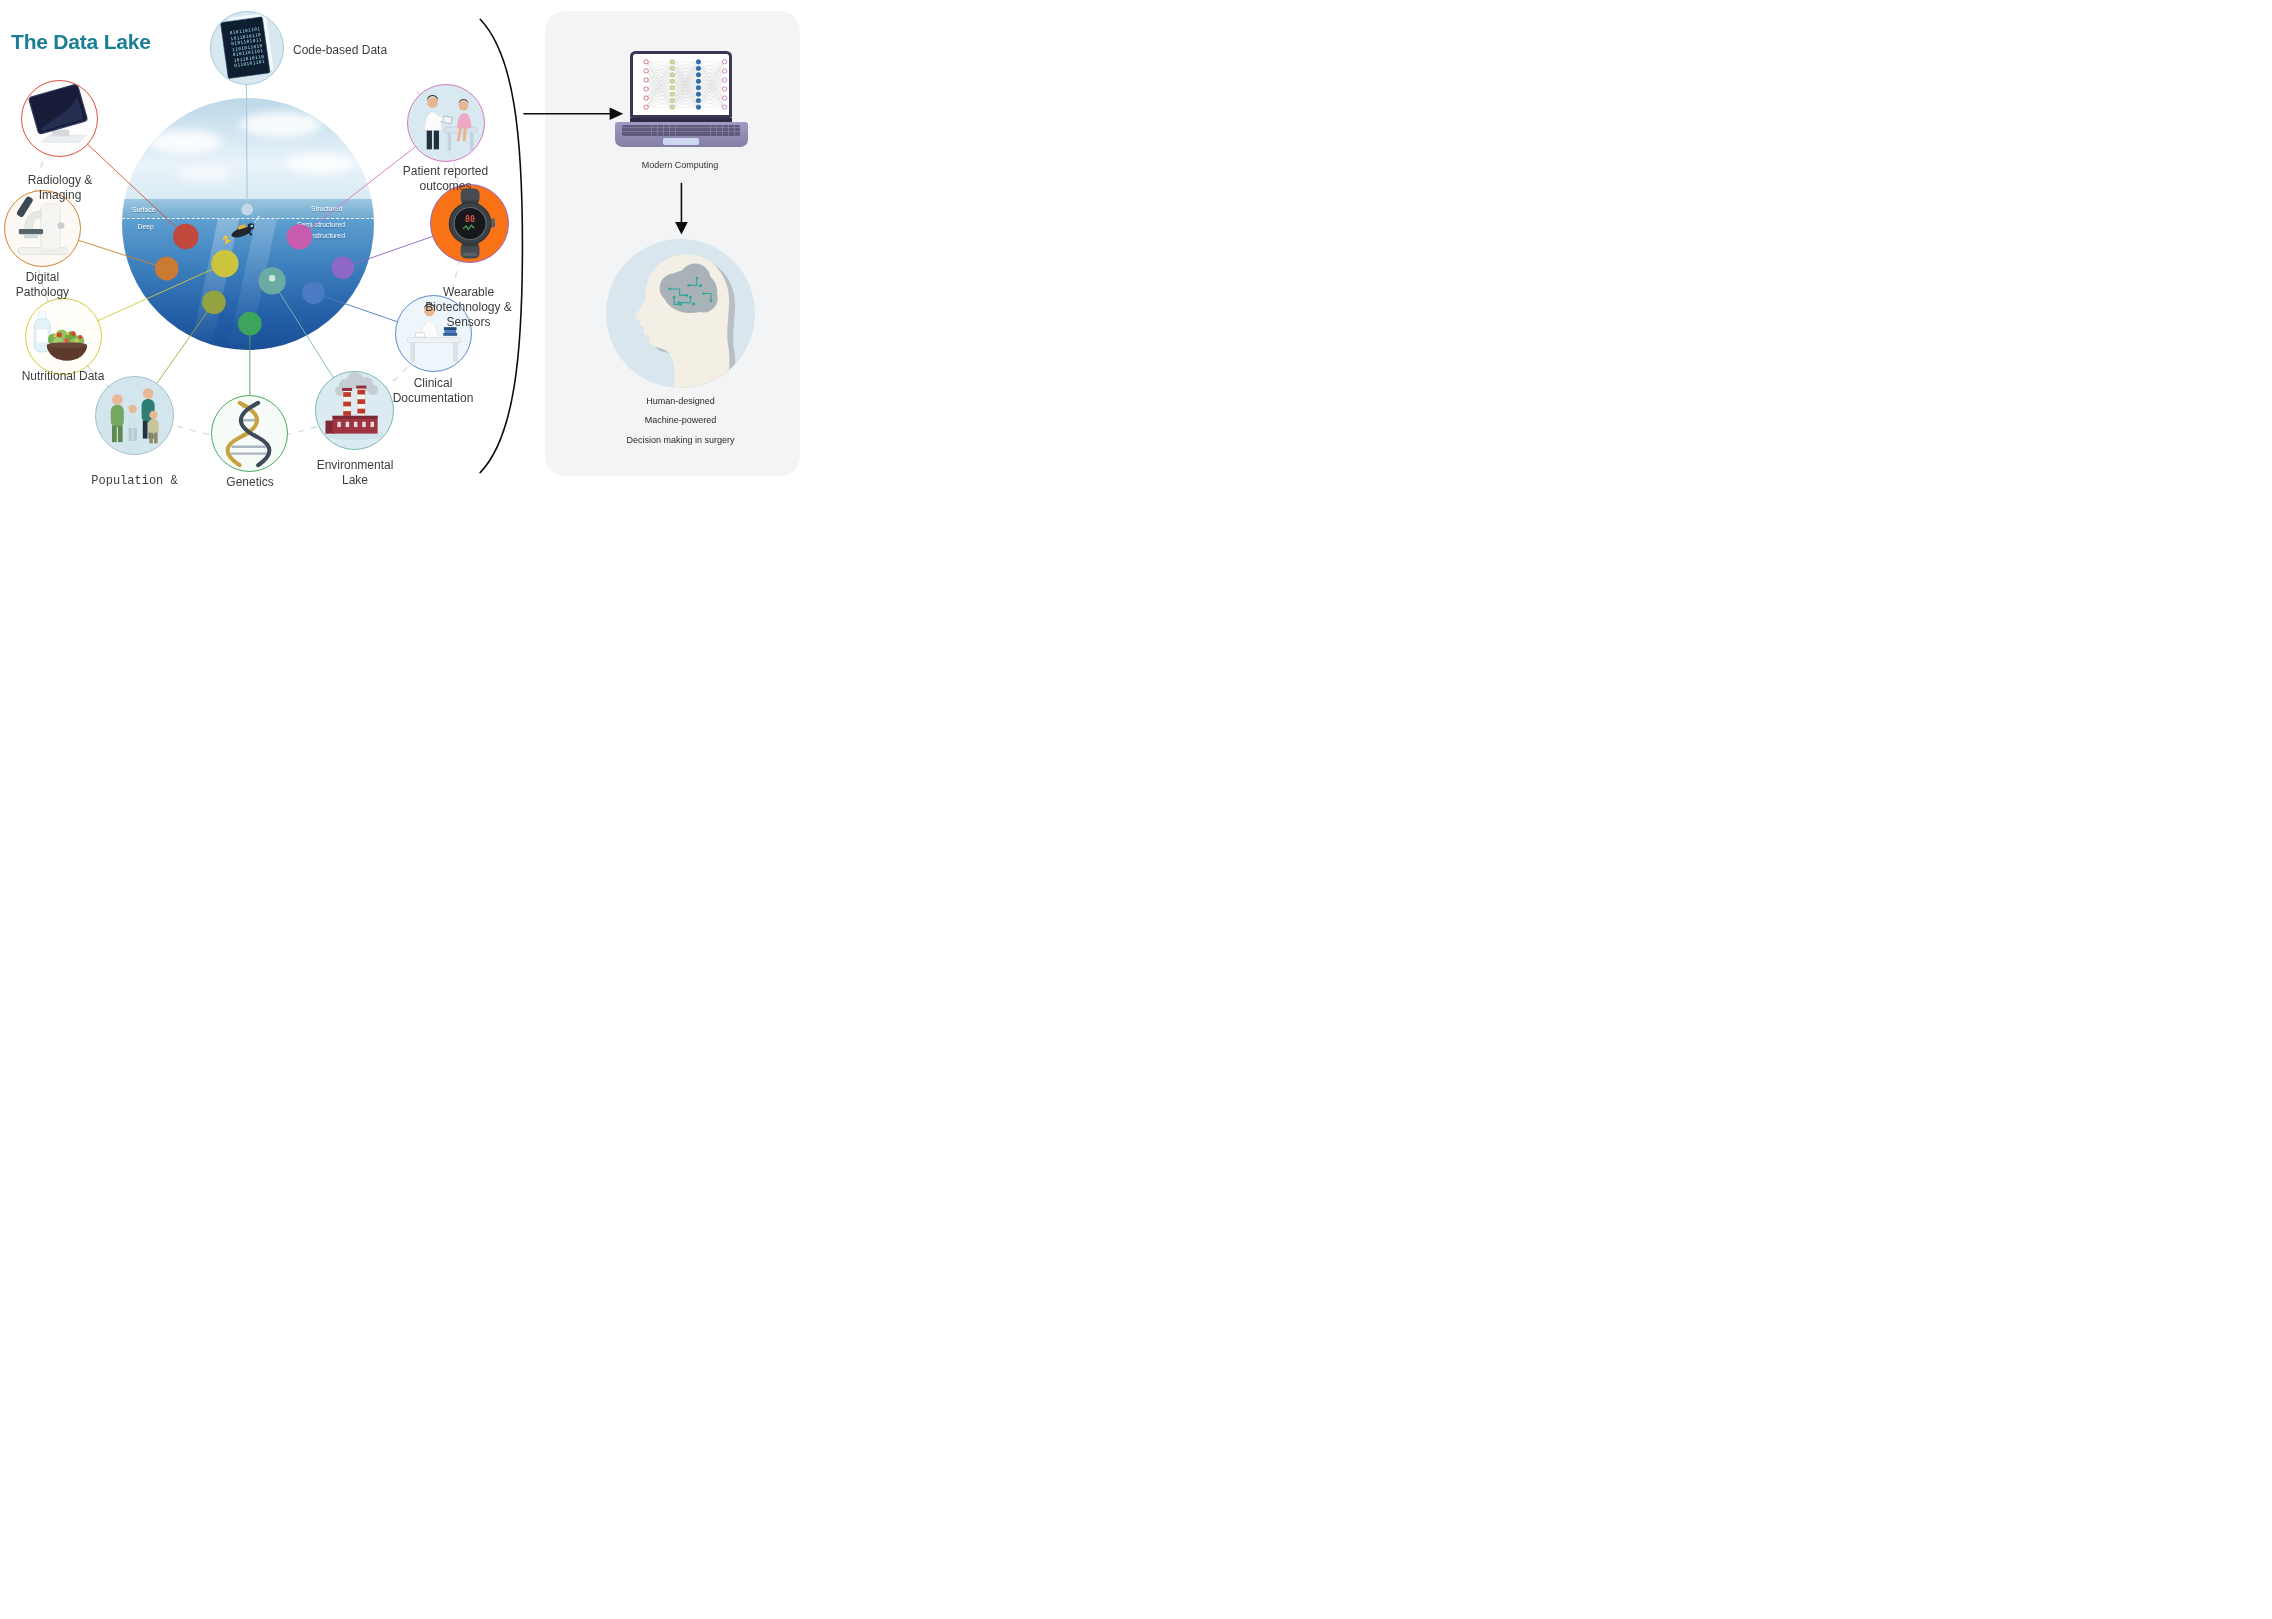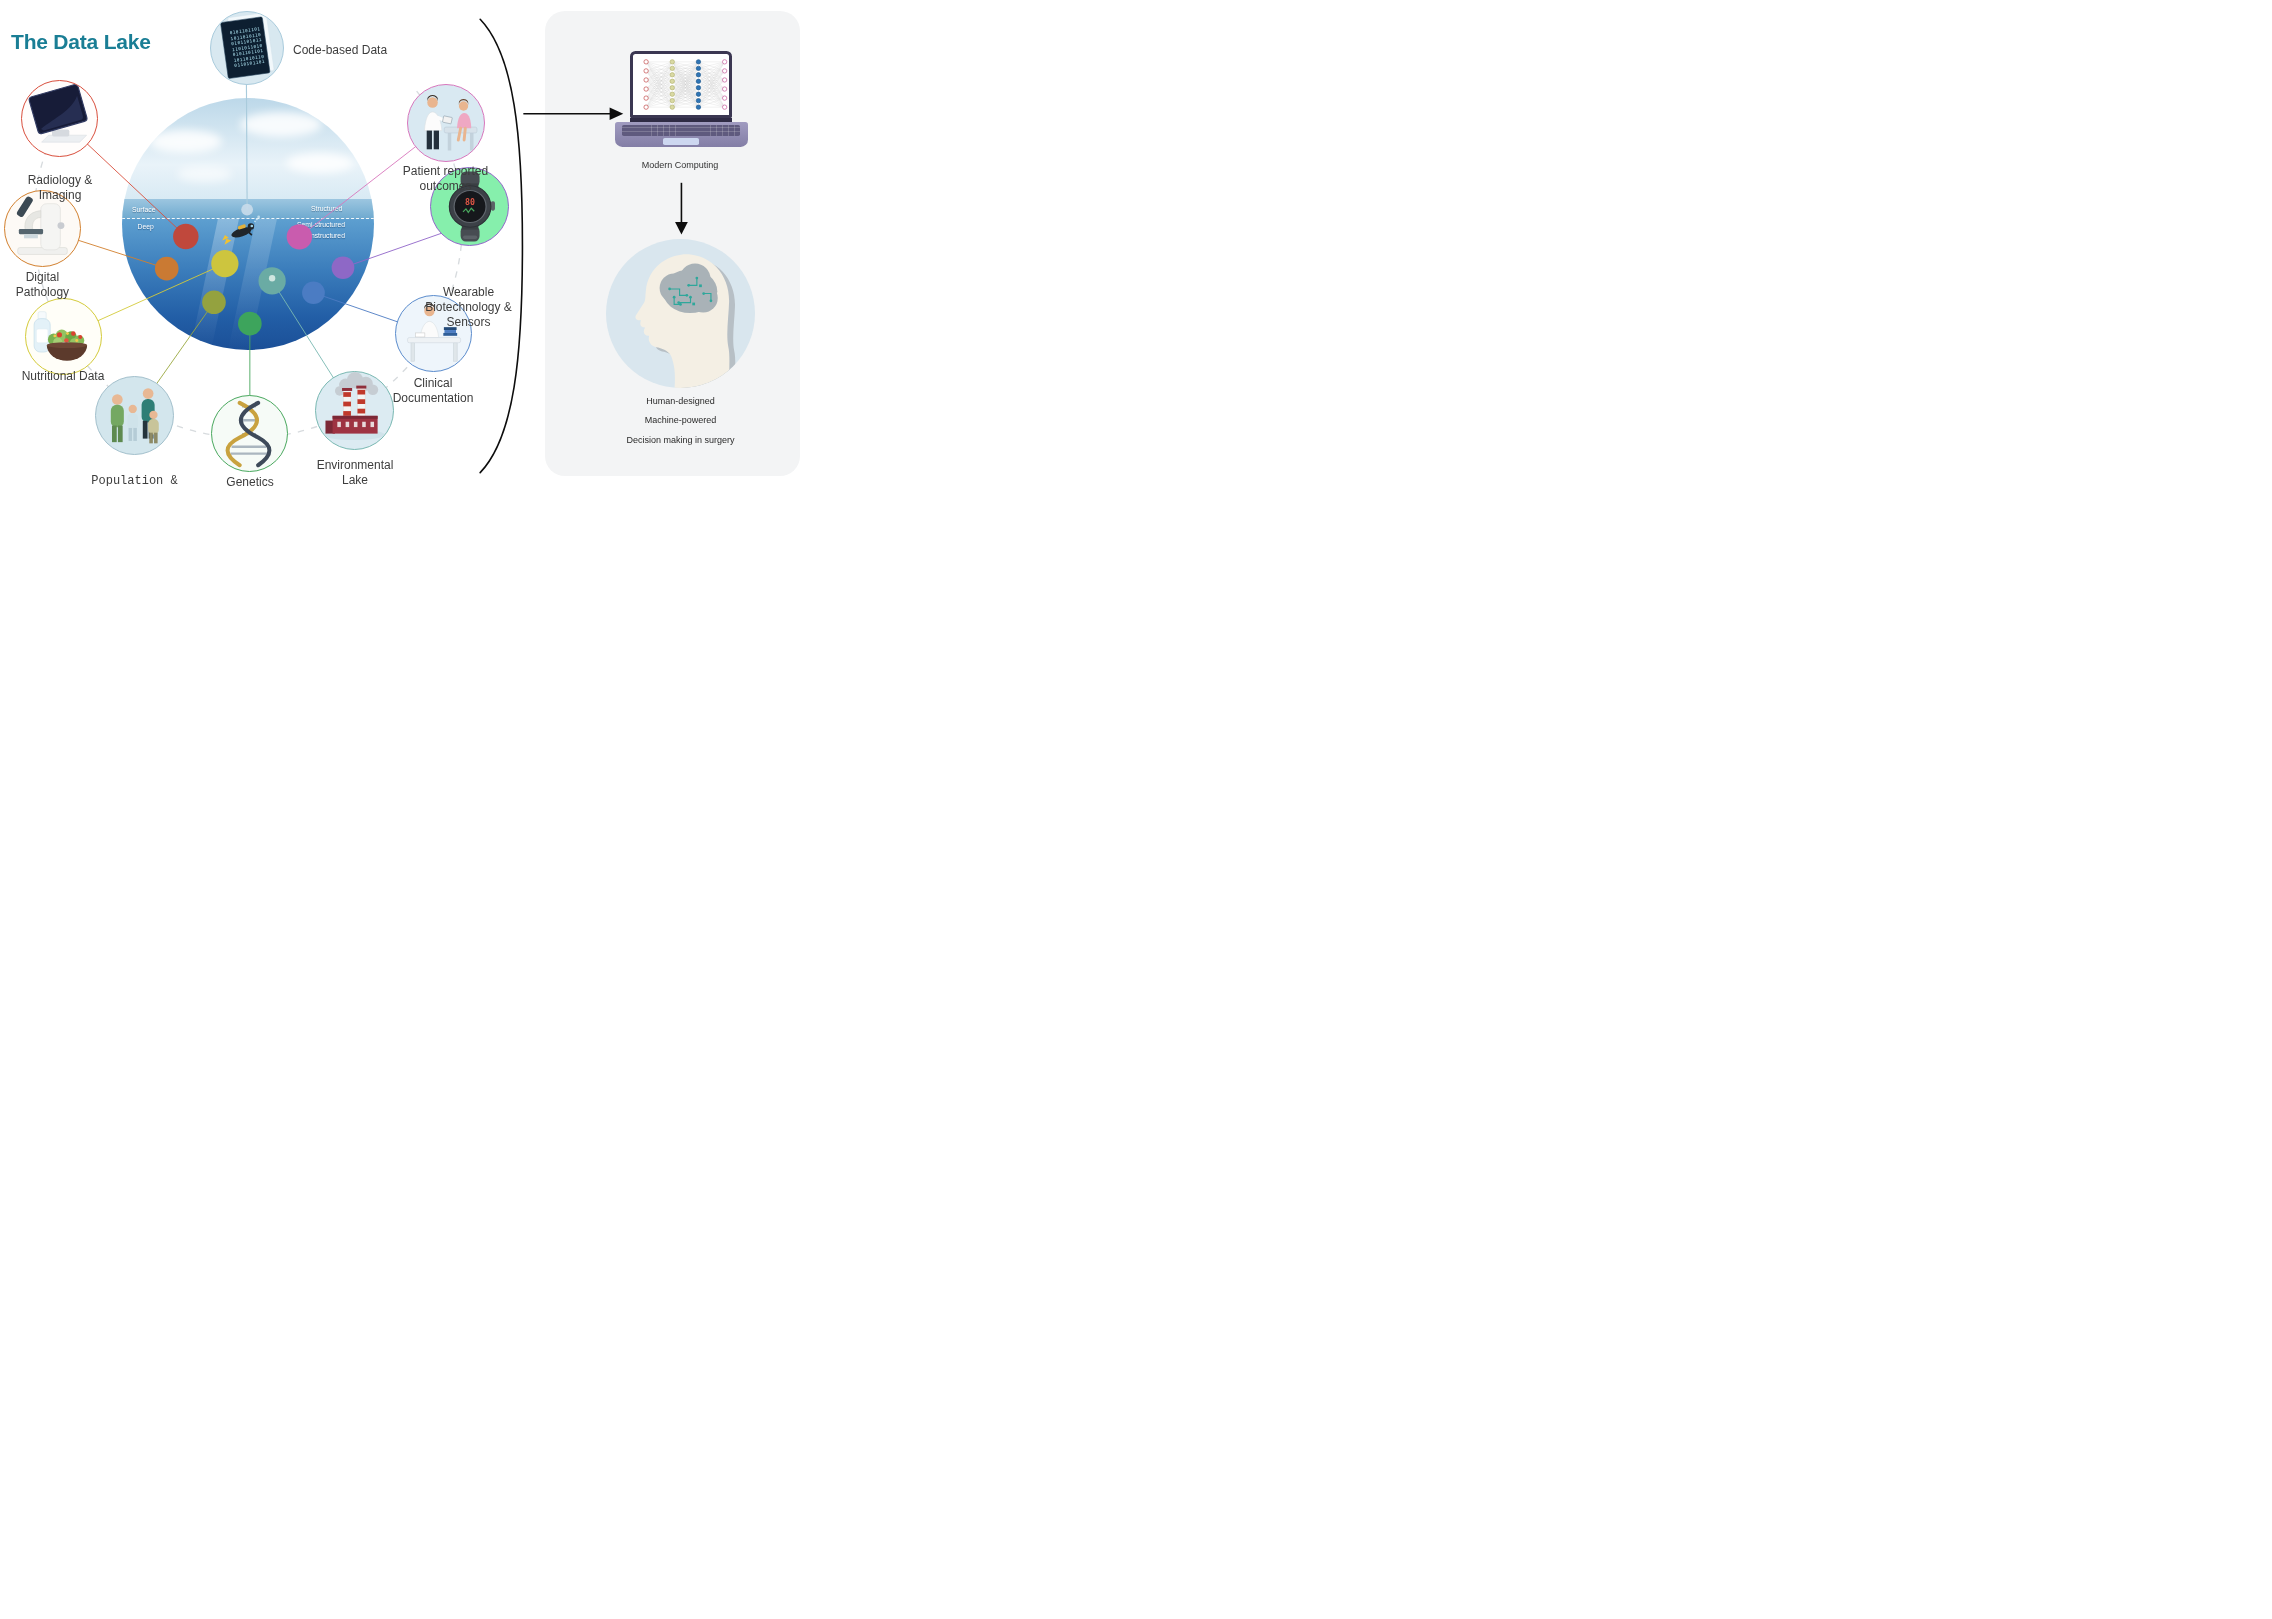--- a/index.html
+++ b/index.html
@@ -512,21 +512,21 @@
       <rect x="100" y="81" width="6" height="32" fill="#dfe6ea" stroke="#c8d2d8"></rect>
       <rect x="20" y="72" width="92" height="9" rx="3" fill="#eef2f5" stroke="#cfd9e0"></rect>
       <rect x="83" y="54" width="22" height="5" fill="#244a78"></rect>
       <rect x="84" y="59" width="20" height="5" fill="#4b7cc3"></rect>
       <rect x="82" y="64" width="24" height="5" fill="#2f5e98"></rect>
       <rect x="34" y="64" width="16" height="7" fill="#fff" stroke="#ccc"></rect>
     </svg>
   </div>
   <div class="nlabel" style="left:383px;top:376px;width:100px;">Clinical Documentation</div>
 
-  <div class="node" style="left:430px;top:167px;width:79px;height:79px;border:1.1px solid #9166c9;background:#86efac;">
+  <div class="node" style="left:430px;top:184px;width:79px;height:79px;border:1.1px solid #9166c9;background:#f97316;">
     <svg viewBox="0 0 130 130">
       <rect x="50" y="6" width="32" height="26" rx="9" fill="#474c52"></rect>
       <rect x="50" y="98" width="32" height="26" rx="9" fill="#474c52"></rect>
       <rect x="54" y="114" width="24" height="6" rx="3" fill="#5b6167"></rect>
       <rect x="52" y="26" width="28" height="10" fill="#3a3f44"></rect>
       <rect x="52" y="94" width="28" height="10" fill="#3a3f44"></rect>
       <rect x="101" y="56" width="7" height="16" rx="3" fill="#5b6167"></rect>
       <circle cx="66" cy="65" r="35" fill="#3c4147" stroke="#2e3237" stroke-width="2"></circle>
       <circle cx="66" cy="65" r="27" fill="#16181c" stroke="#60666d" stroke-width="2"></circle>
       <text x="66" y="62" text-anchor="middle" font-family="DejaVu Sans Mono, monospace" font-size="14" font-weight="bold" fill="#e05545">80</text>

